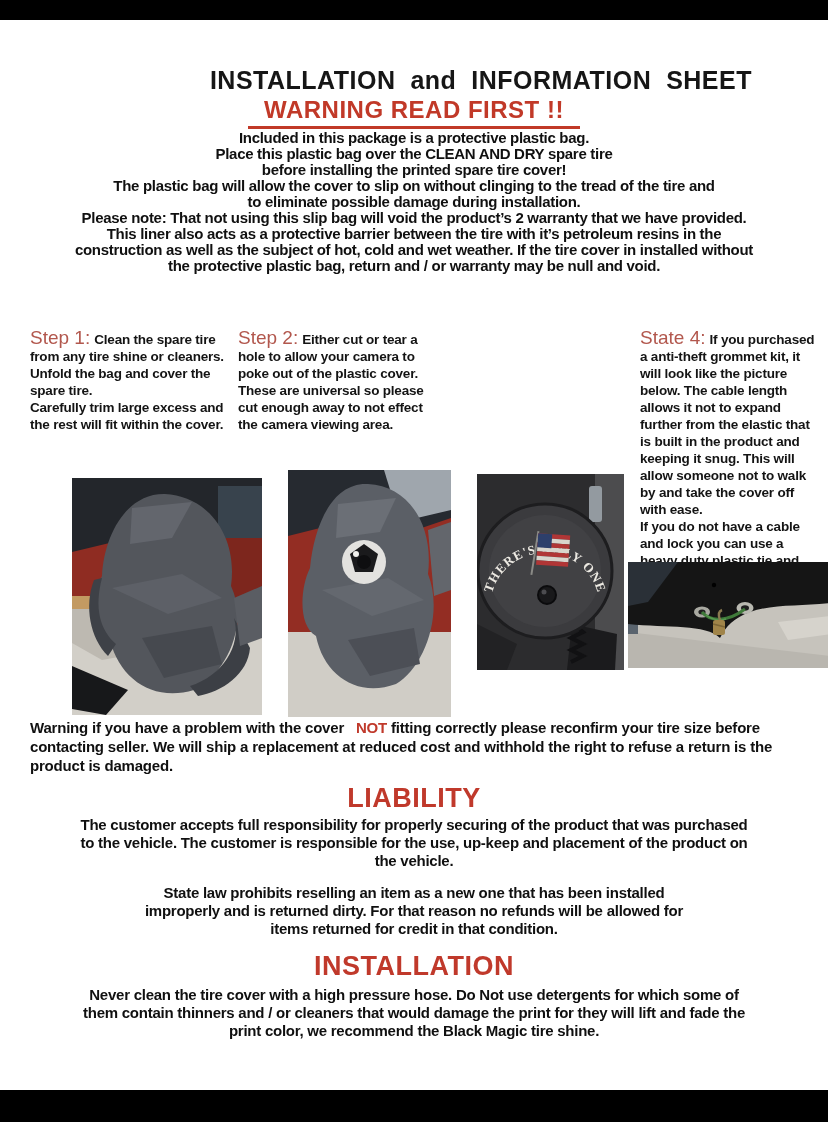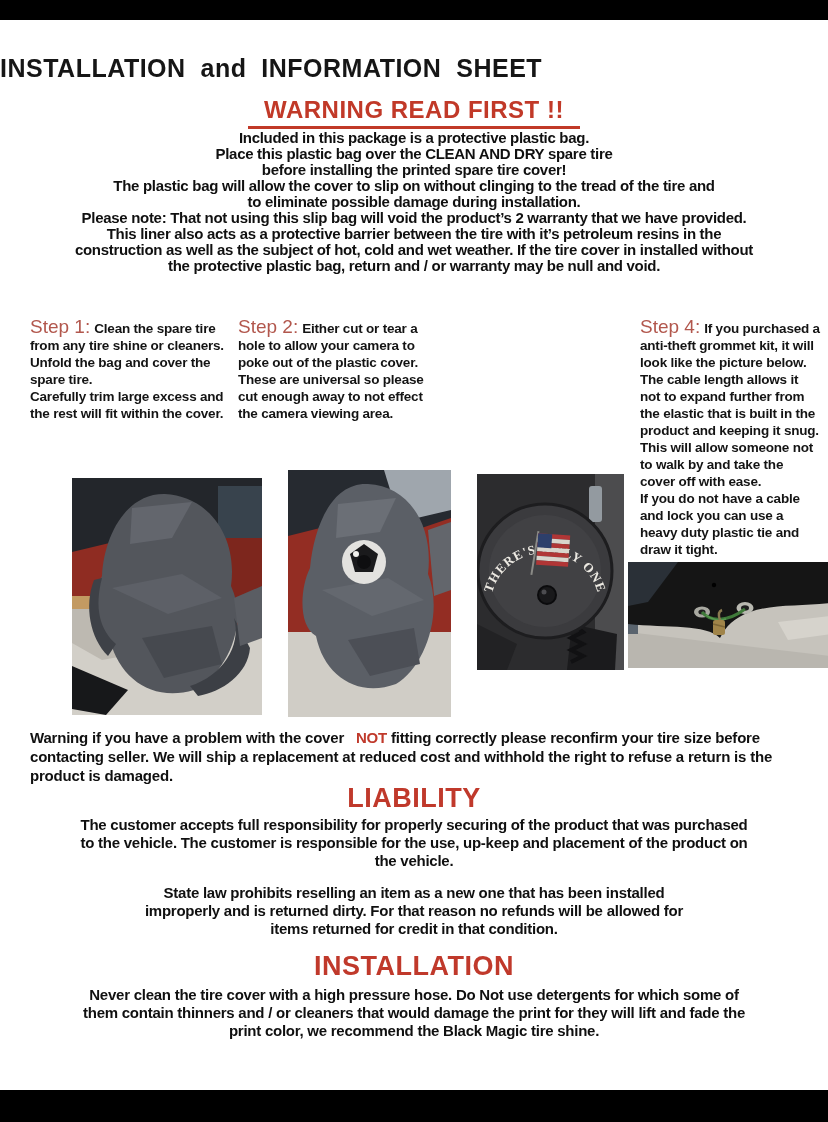--- a/index.html
+++ b/index.html
@@ -8,36 +8,36 @@
     width:828px;height:1122px;
     background:#ffffff;
     font-family:"Liberation Sans", sans-serif;
     overflow:hidden;
   }
   .bar{position:absolute;left:0;width:828px;background:#000;}
   .bar-top{top:0;height:20px;}
   .bar-bottom{top:1090px;height:32px;}
 
   .doc-title{
-    position:absolute;top:54px;left:0;width:752px;
-    text-align:left;font-size:25px;font-weight:bold;color:#161616;
+    position:absolute;top:66px;left:0;width:752px;
+    text-align:right;font-size:25px;font-weight:bold;color:#161616;
     white-space:pre;letter-spacing:.5px;
   }
   .warn-wrap{position:absolute;top:96px;left:0;width:828px;text-align:center;}
   .warn-head{
     display:inline-block;font-size:24px;font-weight:bold;color:#c13928;
     border-bottom:3px solid #c13928;padding:0 16px 2px 16px;letter-spacing:.5px;
   }
   .intro{
     position:absolute;top:130px;left:14px;width:800px;
     text-align:center;font-size:15px;font-weight:bold;color:#101010;
     line-height:16px;letter-spacing:-0.3px;white-space:pre-line;
   }
   .step{
-    position:absolute;top:318px;
+    position:absolute;top:329px;
     font-size:13.5px;font-weight:bold;color:#141414;line-height:17px;
     letter-spacing:-0.2px;
   }
   .step-label{
     font-size:19px;font-weight:normal;color:#b2574d;letter-spacing:0;
     margin-right:4px;
   }
   .step-text{white-space:pre-line;}
   .s1{left:30px;width:198px;}
   .s2{left:238px;width:196px;}
@@ -47,21 +47,21 @@
   .photo{position:absolute;display:block;}
   .photo svg{display:block;width:100%;height:100%;}
   .p1{left:32px;top:462px;width:190px;height:237px;}
   .p2{left:248px;top:454px;width:163px;height:247px;}
   .p3{left:437px;top:458px;width:147px;height:196px;}
   .p4{left:588px;top:546px;width:219px;height:106px;}
 
   .fit-warning{
     position:absolute;top:718px;left:30px;width:772px;
     font-size:15px;font-weight:bold;color:#101010;line-height:19px;
-    letter-spacing:-0.2px;white-space:pre-wrap;margin-top:10px;
+    letter-spacing:-0.2px;white-space:pre-wrap;
   }
   .fit-warning .hl{color:#c0392b;}
   .red-head{
     position:absolute;left:0;width:828px;text-align:center;
     font-size:27px;font-weight:bold;color:#c0392b;letter-spacing:.5px;
   }
   .h-liability{top:783px;}
   .h-maintenance{top:951px;}
   .para{
     position:absolute;left:24px;width:780px;
@@ -97,21 +97,21 @@
 
   <div class="step s1">
     <span class="step-label">Step 1:</span><span class="step-text">Clean the spare tire from any tire shine or cleaners.
 Unfold the bag and cover the spare tire.
 Carefully trim large excess and the rest will fit within the cover.</span>
   </div>
   <div class="step s2">
     <span class="step-label">Step 2:</span><span class="step-text">Either cut or tear a hole to allow your camera to poke out of the plastic cover. These are universal so please cut enough away to not effect the camera viewing area.</span>
   </div>
   <div class="step s4">
-    <span class="step-label">Step 4:</span><span class="step-text">If you purchased a anti-theft grommet kit, it will look like the picture below. The cable length allows it not to expand further from the elastic that is built in the product and keeping it snug. This will allow someone not to walk by and take the cover off with ease.
+    <span class="step-label">State 4:</span><span class="step-text">If you purchased a anti-theft grommet kit, it will look like the picture below. The cable length allows it not to expand further from the elastic that is built in the product and keeping it snug. This will allow someone not to walk by and take the cover off with ease.
 If you do not have a cable and lock you can use a heavy duty plastic tie and draw it tight.</span>
   </div>
 
   <figure class="photo p1">
     <svg viewBox="0 0 190 237" preserveAspectRatio="none">
       <rect width="190" height="237" fill="#c9c6bf"></rect>
       <rect width="190" height="152" fill="#8f2c22"></rect>
       <path d="M0,0 H190 V52 L128,74 50,62 0,74 Z" fill="#23262b"></path>
       <rect x="146" y="8" width="44" height="54" fill="#38434d"></rect>
       <path d="M150,60 H190 V120 H160 Z" fill="#7d261d"></path>

